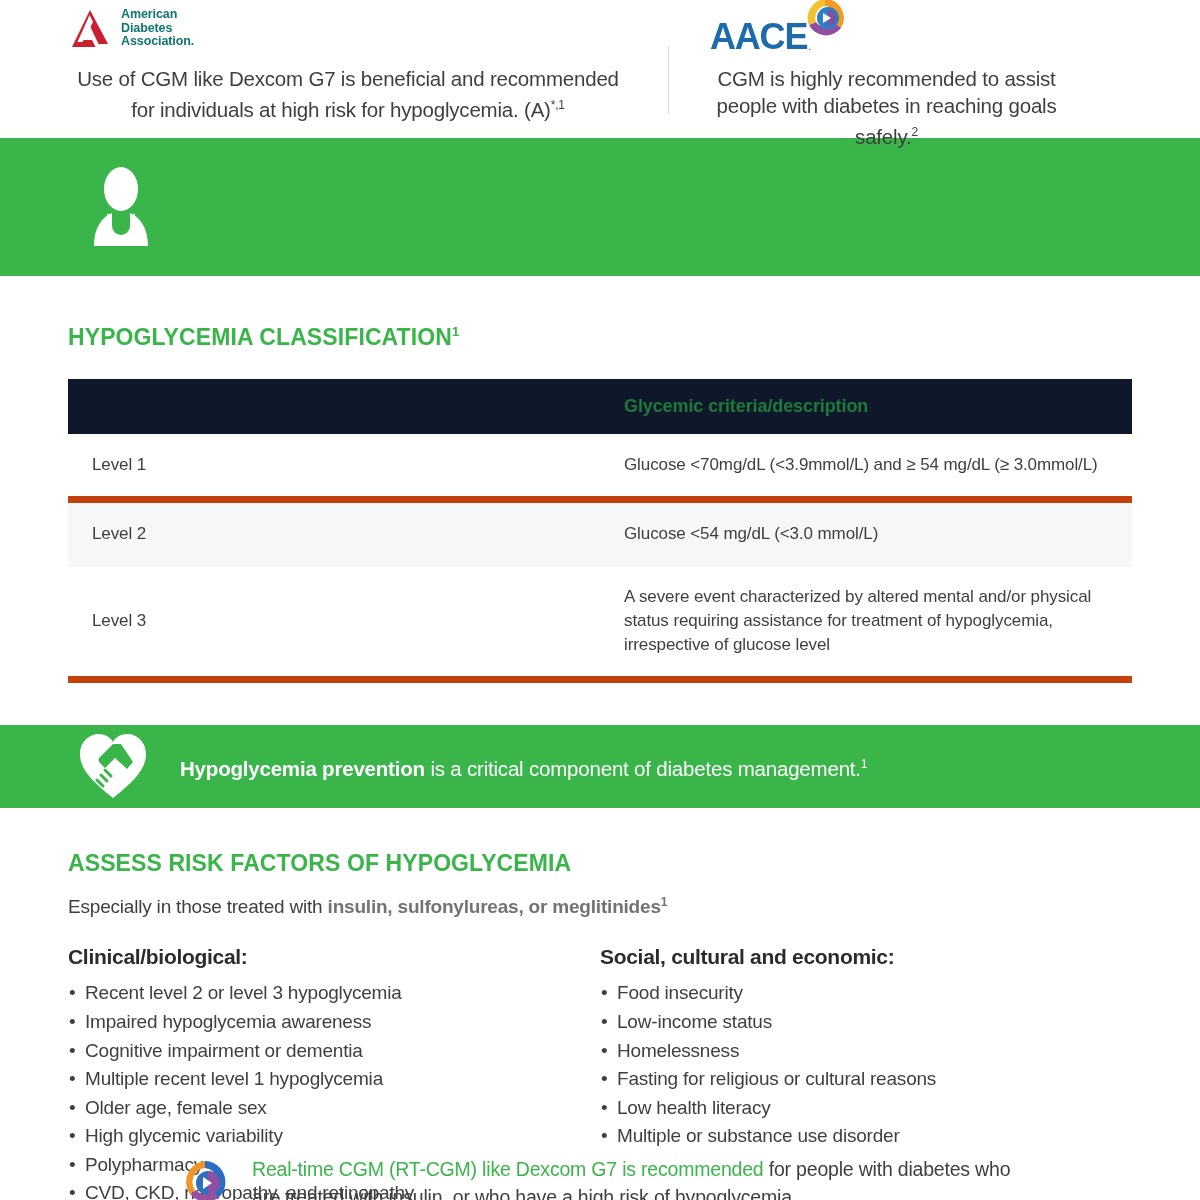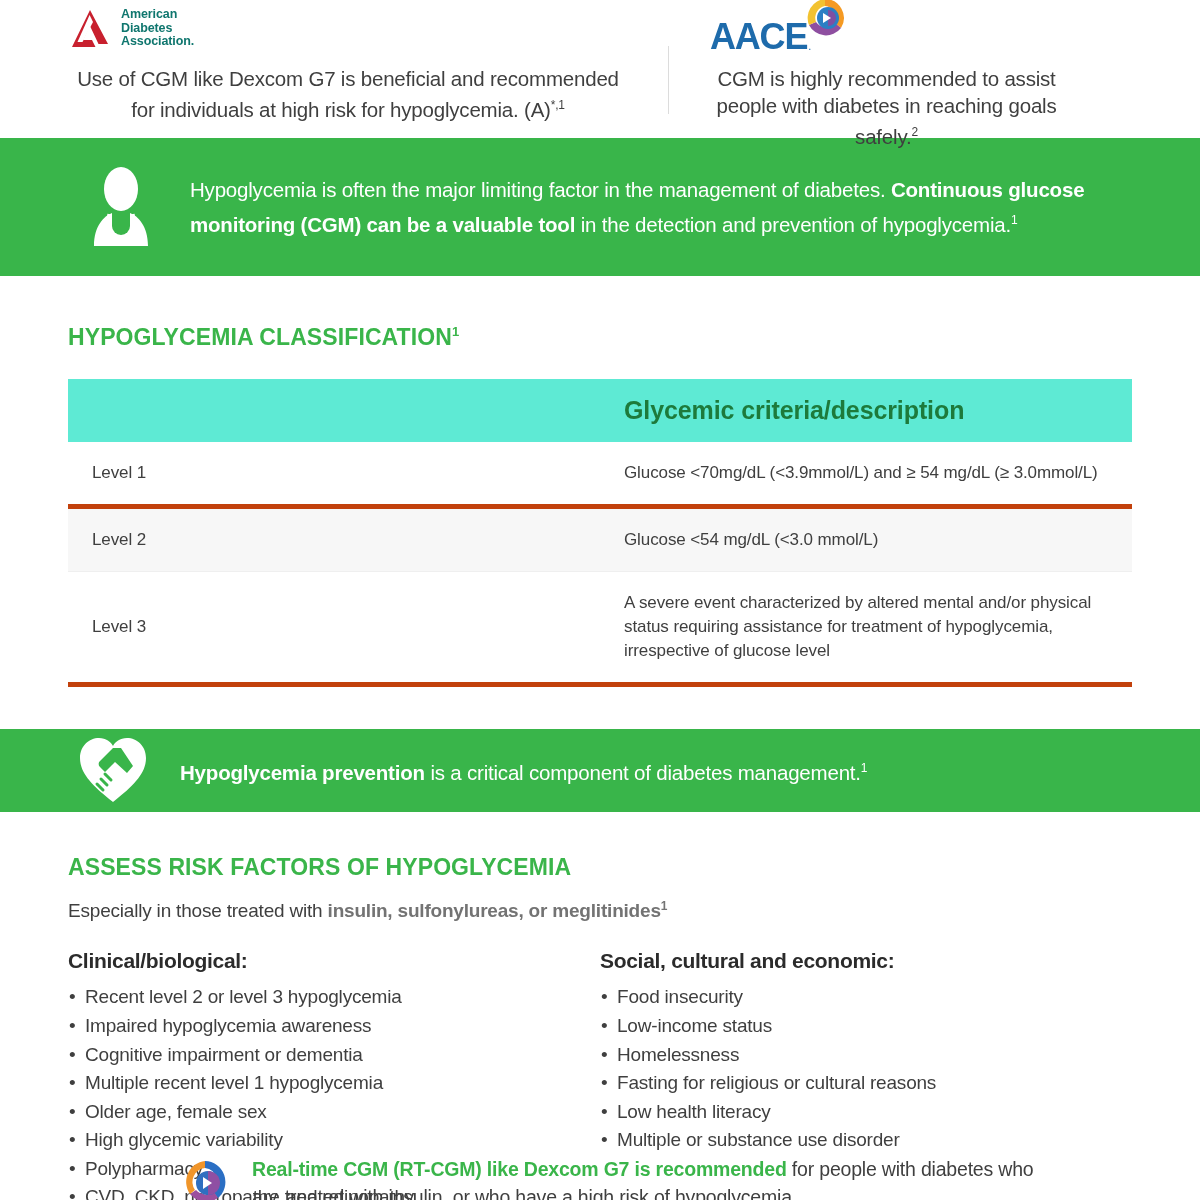--- a/index.html
+++ b/index.html
@@ -149,36 +149,36 @@
 
   
   .block-classification { padding-top: 48px; }
   .table {
     margin-top: 28px;
     width: 1064px;
     border-collapse: collapse;
     table-layout: fixed;
   }
   .table th {
-    background: #5eead4;
+    background: #0f172a;
     text-align: left;
-    font-size: 25px;
+    font-size: 18px;
     font-weight: bold;
     color: #1d7a3b;
     padding: 17px 0 17px 24px;
     letter-spacing: -0.1px;
   }
   .table td {
     font-size: 17px;
     line-height: 24px;
     color: #3f3f3f;
     padding: 19px 10px 19px 24px;
     vertical-align: middle;
     letter-spacing: -0.1px;
-    border-bottom: 5px solid #c2410c;
+    border-bottom: 7px solid #c2410c;
   }
   .table td.level { width: 278px; padding-left: 24px; }
   .table tr.alt td { background: #f7f7f7; }
   .table tr.alt td { border-bottom: 1px solid #efefef; }
 
   
   .block-risk { padding-top: 42px; }
   .risk-sub {
     font-size: 19px;
     line-height: 26px;
@@ -243,21 +243,21 @@
     margin-right: 24px;
     margin-top: 4px;
   }
   .callout-text {
     font-size: 19.5px;
     line-height: 28px;
     color: #3f3f3f;
     letter-spacing: -0.2px;
     max-width: 790px;
   }
-  .callout-text .hl { color: #3ab54a; font-weight: bold; }
+  .callout-text .hl { color: #3ab54a; font-weight: normal; }
 </style>
 </head>
 <body>
 
 <div class="top-strip">
 
   <div class="top-col left">
     <div class="ada-logo">
       <div class="ada-mark">
         <svg width="44" height="44" viewBox="0 0 44 44" aria-hidden="true">
@@ -301,21 +301,20 @@
     <svg width="78" height="82" viewBox="0 0 78 82" aria-hidden="true">
       <ellipse cx="39" cy="25" rx="17" ry="22" fill="#ffffff"></ellipse>
       <path d="M12 82 C12 62 22 52 30 49 L39 58 L48 49 C56 52 66 62 66 82 Z" fill="#ffffff"></path>
       <path d="M30 49 L30 62 a9 9 0 0 0 18 0 L48 49" fill="#39b54a"></path>
       <path d="M27 50 C25 62 25 70 21 73" stroke="#ffffff" stroke-width="3.2" fill="none"></path>
       <path d="M51 50 C53 62 53 70 57 73" stroke="#ffffff" stroke-width="3.2" fill="none"></path>
       <circle cx="21" cy="75" r="5" fill="none" stroke="#ffffff" stroke-width="3.2"></circle>
       <circle cx="57" cy="75" r="5" fill="none" stroke="#ffffff" stroke-width="3.2"></circle>
     </svg>
   </div>
-  <div class="banner-text"><span>Hypoglycemia is often the major limiting factor in the management of diabetes. </span><b>Continuous glucose monitoring (CGM) can be a valuable tool</b><span> in the detection and prevention of hypoglycemia.</span><sup>1</sup></div>
 </div>
 
 <div class="section block-classification">
   <div class="sec-title"><span>HYPOGLYCEMIA CLASSIFICATION</span><sup>1</sup></div>
 
   <table class="table">
     <thead>
       <tr>
         <th></th>
         <th>Glycemic criteria/description</th>

